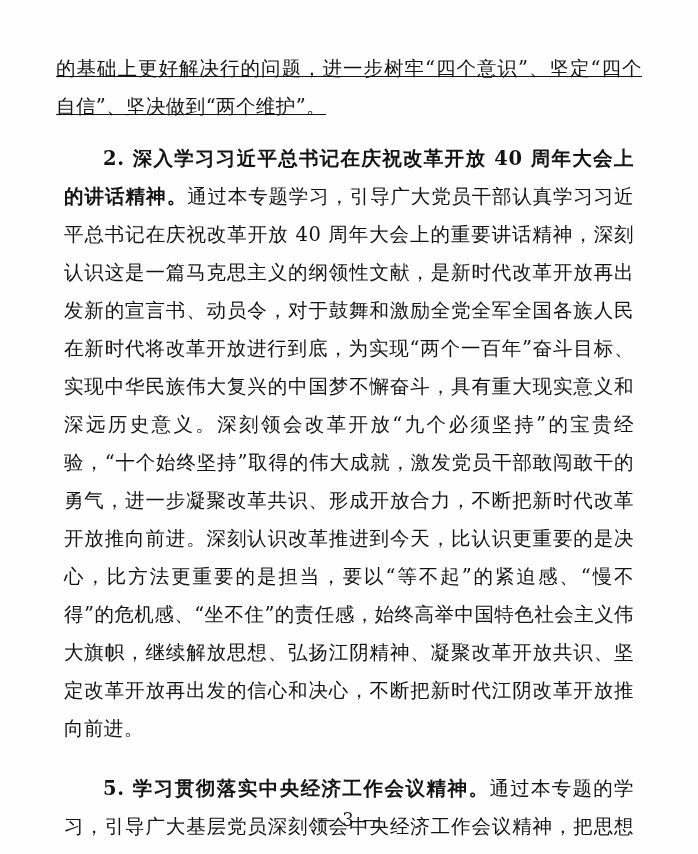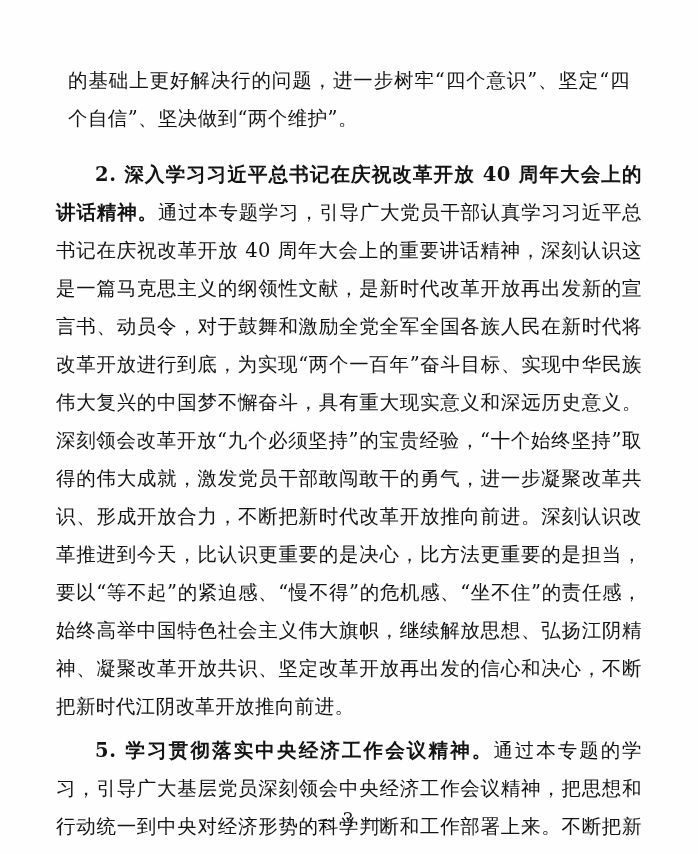--- a/index.html
+++ b/index.html
@@ -23,25 +23,26 @@
     background: #fefefe;
   }
   .doc-body {
     font-size: 19.5px;
     line-height: 38px;
     text-align: justify;
     text-justify: inter-ideograph;
     letter-spacing: 0.4px;
   }
   p.para {
-    margin: 12px;
+    margin: 0;
     text-indent: 0;
+    text-decoration: underline;
   }
   p.indent {
-    margin: 0;
+    margin: 8px;
     text-indent: 2em;
   }
   .heading-run {
     font-weight: bold;
     letter-spacing: 0.6px;
   }
   .page-number {
     position: absolute;
     left: 0;
     right: 0;

